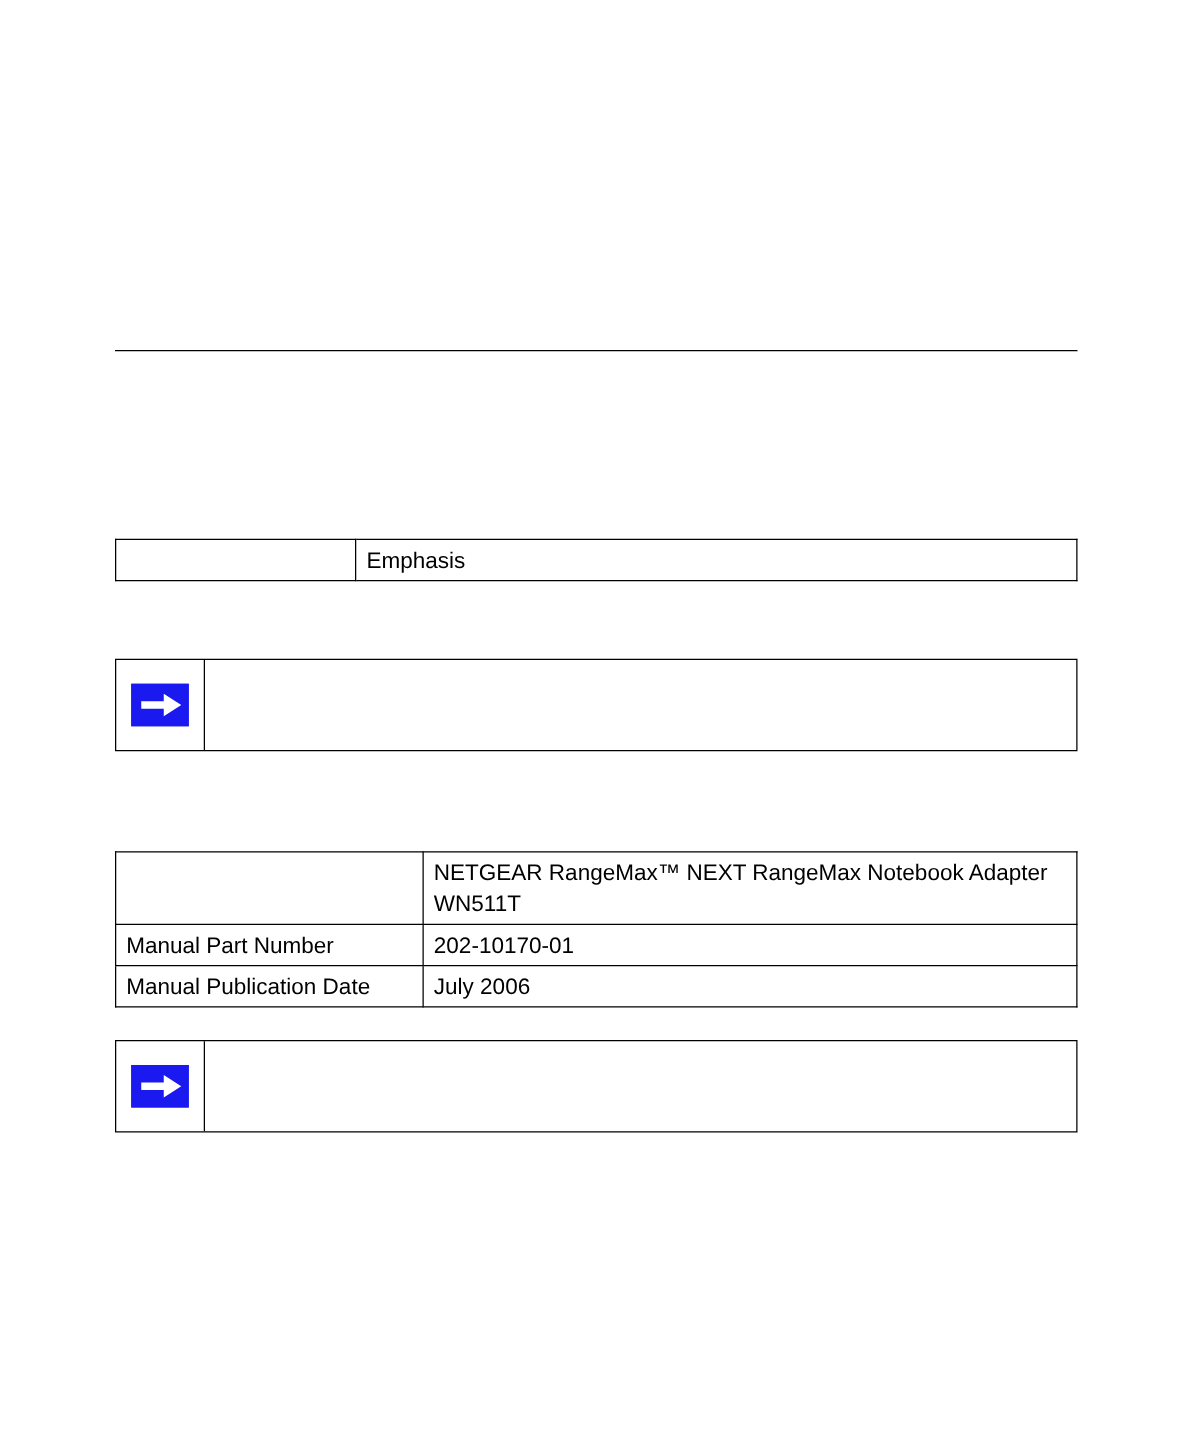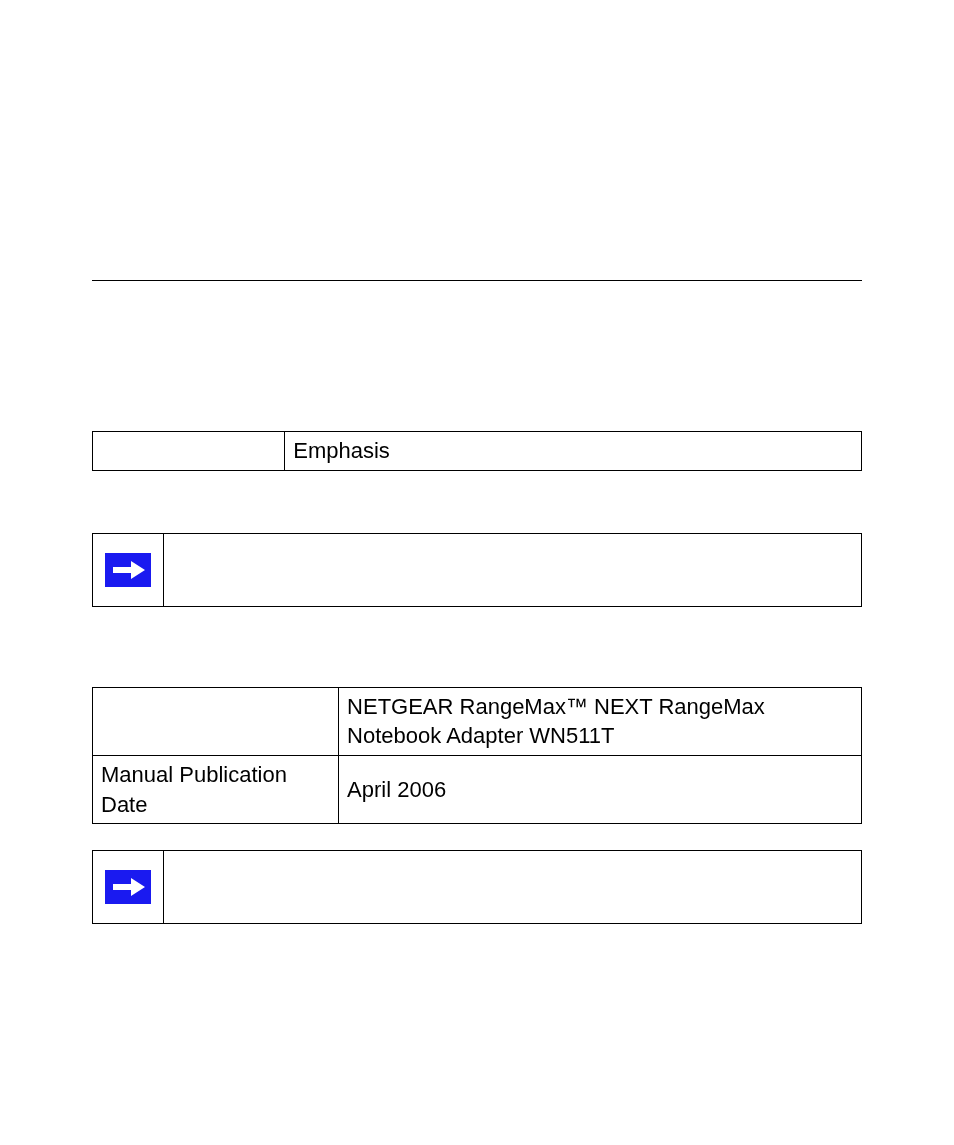--- a/index.html
+++ b/index.html
@@ -17,21 +17,21 @@
     padding: 0 92px;
   }
   .top-rule {
     border-top: 1.5px solid #000;
     margin-top: 280px;
   }
   .gap1 { height: 150px; }
   table.bordered {
     border-collapse: collapse;
     width: 100%;
-    font-size: 22px;
+    font-size: 18px;
     line-height: 1.35;
   }
   table.bordered td, table.bordered th {
     border: 1.5px solid #000;
     padding: 4px 8px;
     text-align: left;
     vertical-align: middle;
     font-weight: normal;
   }
   .t1 col.c1 { width: 25%; }
@@ -118,22 +118,26 @@
     <colgroup>
         <col class="c1">
         <col class="c2">
       </colgroup>
     <tbody>
       <tr>
         <td></td>
         <td>NETGEAR RangeMax™ NEXT RangeMax Notebook Adapter WN511T</td>
       </tr>
       <tr>
+        <td>Manual Part Number</td>
+        <td>202-10170-01</td>
+      </tr>
+      <tr>
         <td>Manual Publication Date</td>
-        <td>April 2006</td>
+        <td>July 2006</td>
       </tr>
     </tbody>
   </table>
 
   <div class="gap4"></div>
 
   <div class="note-box">
     <div class="note-icon-cell">
       <div class="arrow-icon">
         <svg width="42" height="30" viewBox="0 0 42 30">

